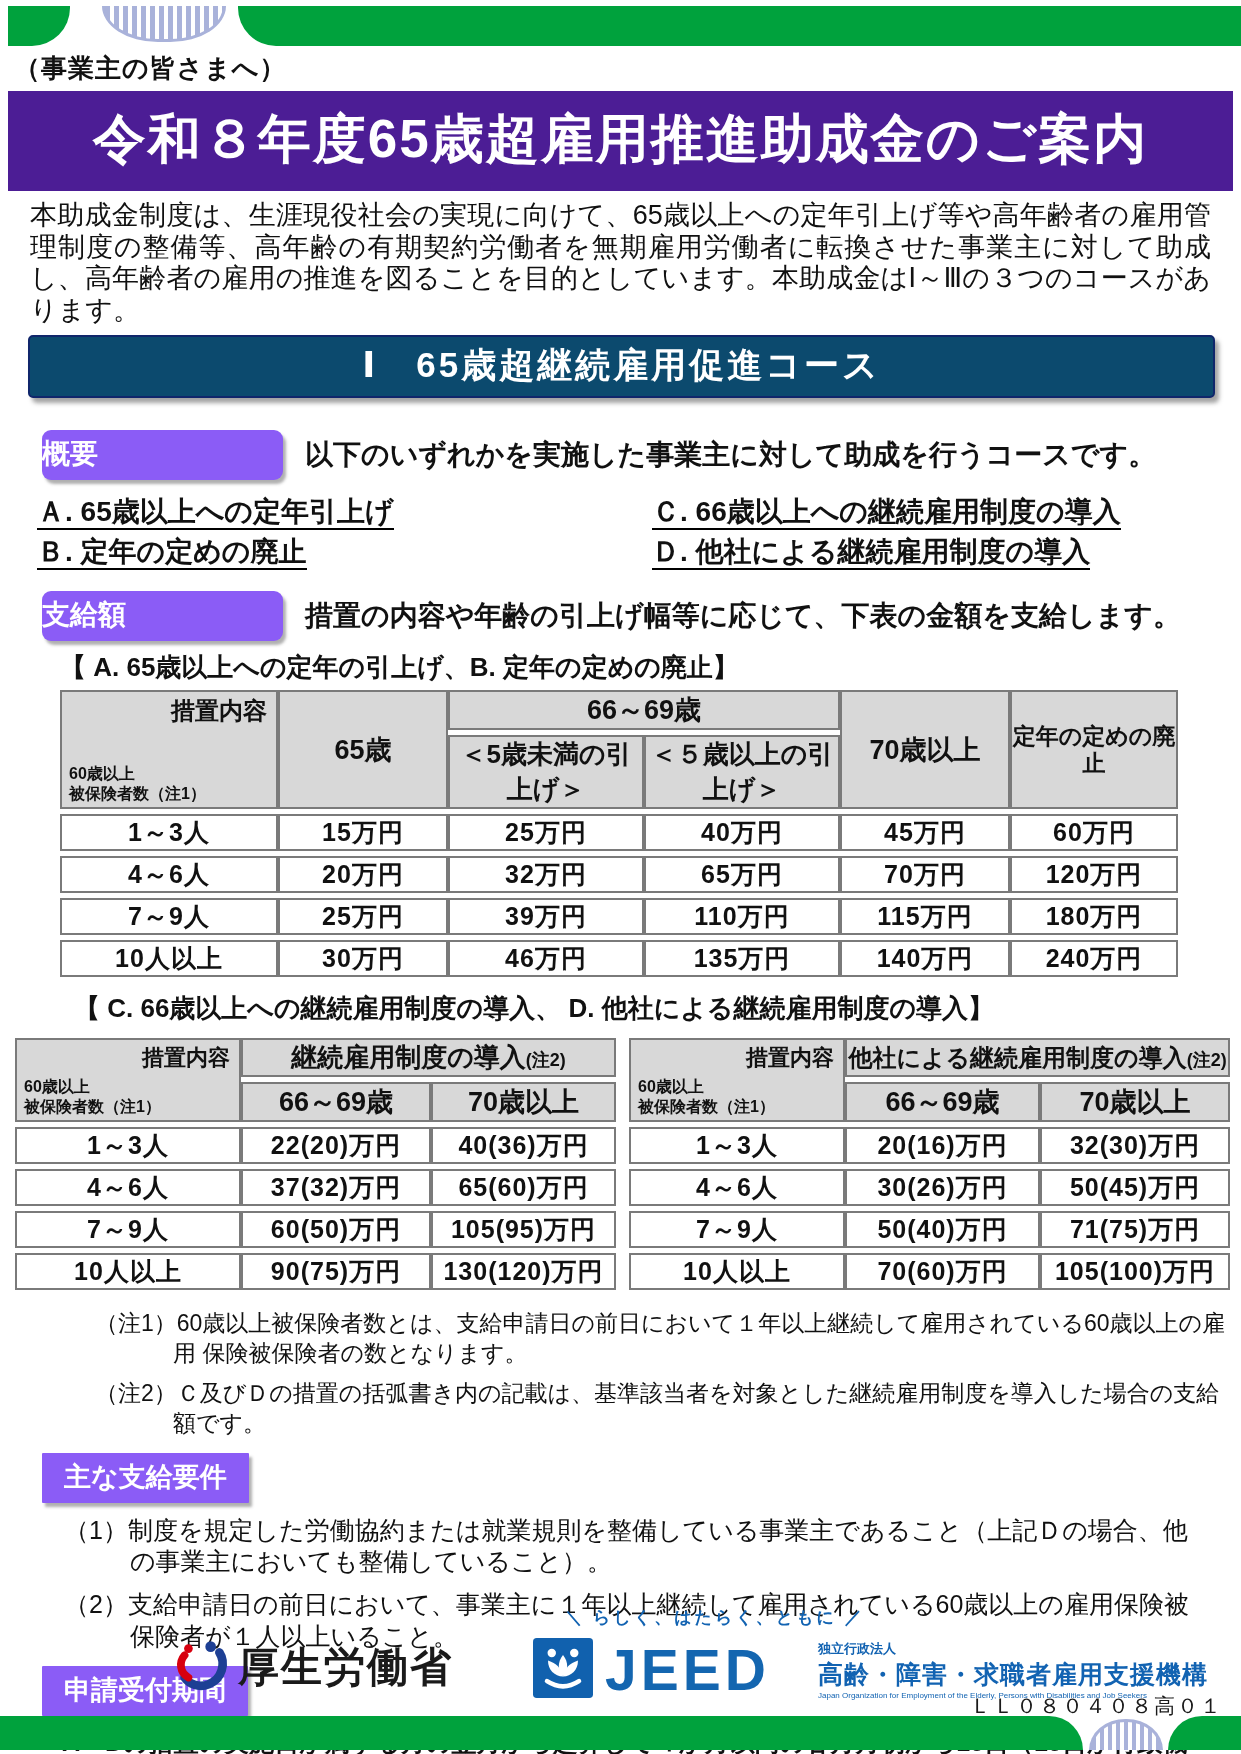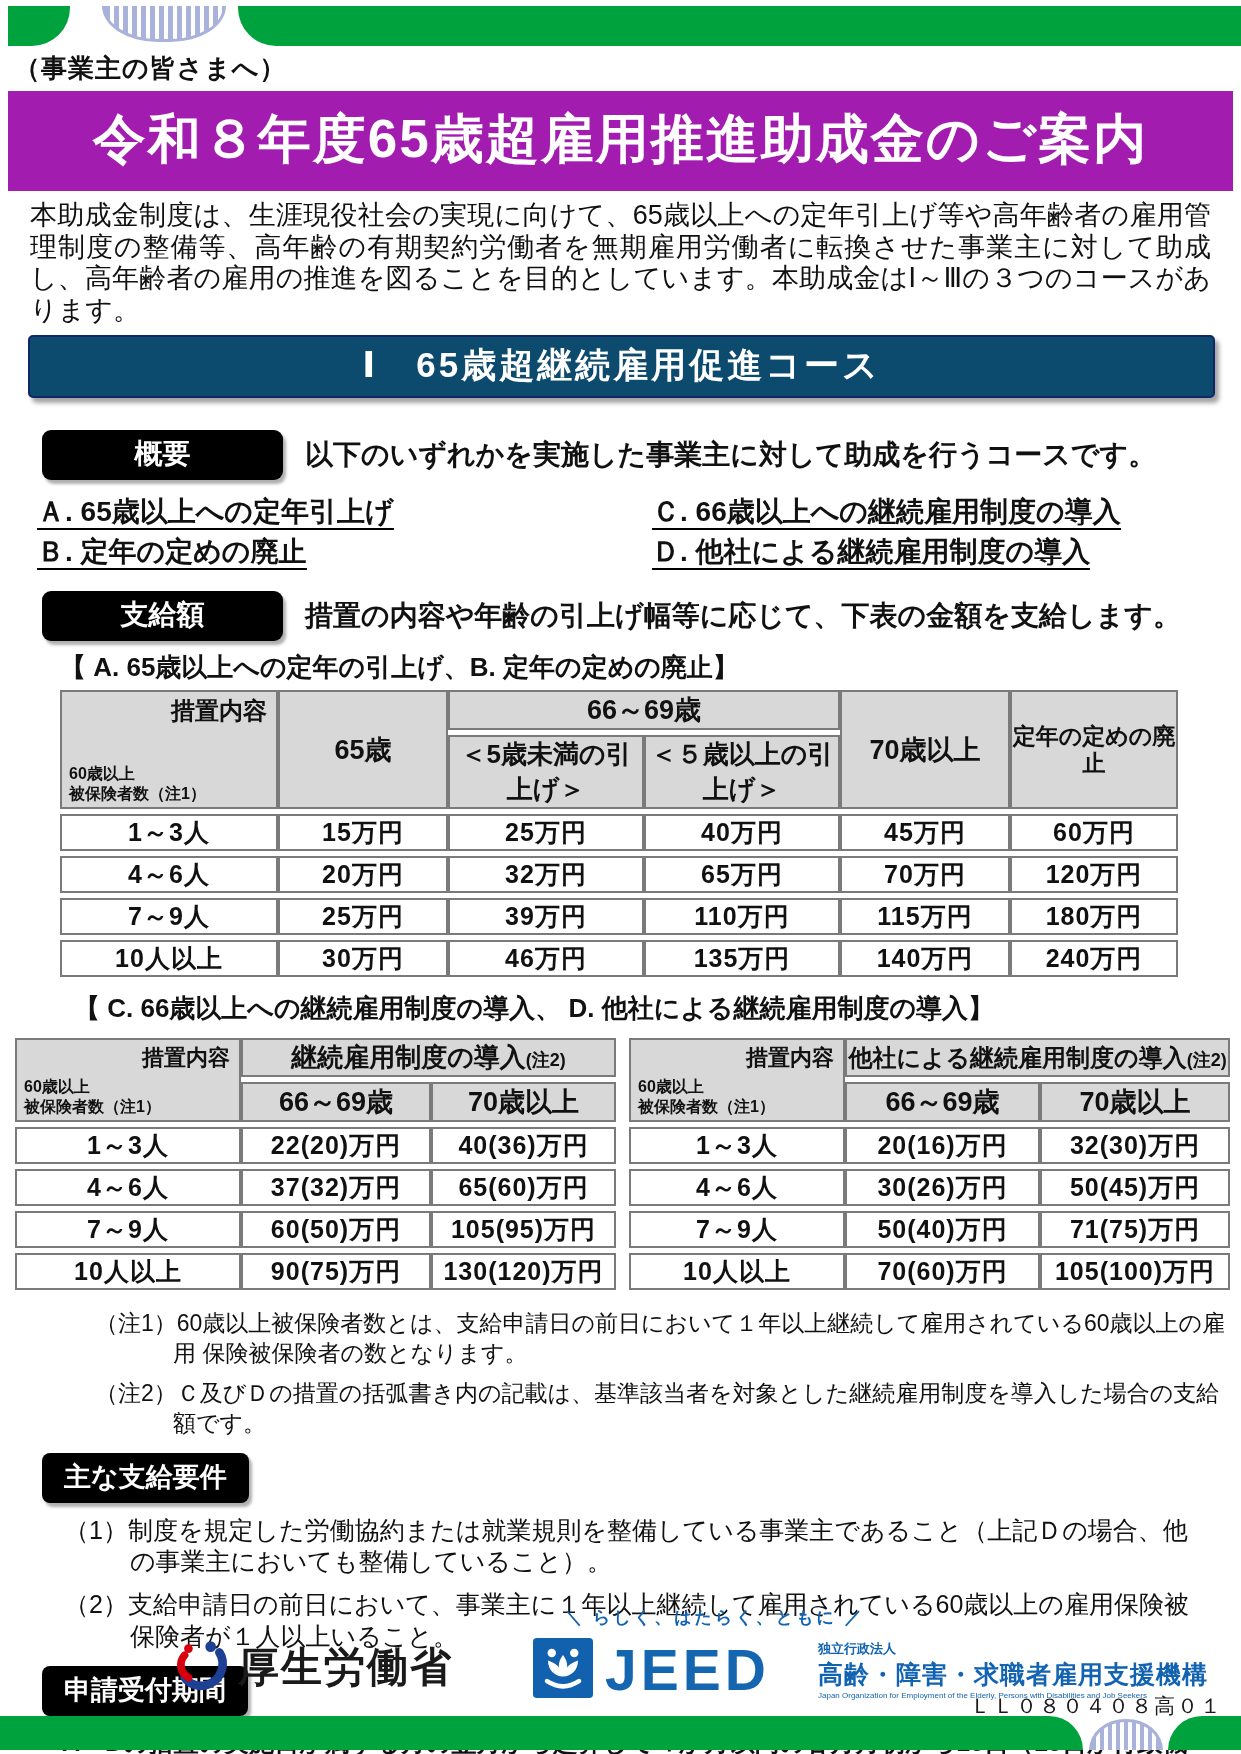--- a/index.html
+++ b/index.html
@@ -17,31 +17,31 @@
     background:repeating-linear-gradient(90deg,#a9b2da 0 5px,#ffffff 5px 9px); }
   .bottombar { position:absolute; left:0; right:0; bottom:4px; height:34px; background:#fff; overflow:hidden; }
   .bottombar .green-left  { left:0; width:1083px; border-top-right-radius:34px; }
   .bottombar .green-right { left:1168px; right:0; border-top-left-radius:34px; }
   .bottombar .dome { position:absolute; bottom:0; left:1089px; width:74px; height:31px;
     border:3px solid #a9b2da; border-bottom:none; border-radius:40px 40px 0 0 / 34px 34px 0 0;
     background:repeating-linear-gradient(90deg,#a9b2da 0 4px,#ffffff 4px 8px); }
 
   .audience { margin:5px 0 0 14px; font-size:26px; font-weight:bold; letter-spacing:1px; }
 
-  .title-banner { margin:5px 8px 0 8px; background:#a21caf; color:#fff; text-align:center;
+  .title-banner { margin:5px 8px 0 8px; background:#4c1d95; color:#fff; text-align:center;
     font-size:53px; font-weight:bold; letter-spacing:2px; padding:13px 0 15px; }
 
   .intro { margin:9px 30px 0 30px; font-size:27px; line-height:1.17; text-align:justify; }
 
   .course-banner { margin:9px 26px 0 28px; background:#0c4a6e; border:2px solid #10266b; border-radius:5px;
     color:#fff; text-align:center; font-size:35px; font-weight:bold; letter-spacing:3px; padding:5px 0 7px;
     box-shadow:4px 5px 4px rgba(90,90,90,.55); }
 
   .label-row { display:flex; align-items:center; margin-top:32px; }
-  .blue-label { background:#000000; color:#fff; font-weight:bold; font-size:28px; text-align:center;
+  .blue-label { background:#8b5cf6; color:#fff; font-weight:bold; font-size:28px; text-align:left;
     border-radius:9px; box-shadow:3px 4px 3px rgba(80,80,80,.45); }
   .label-row .blue-label { margin-left:42px; width:241px; padding:5px 0 7px; flex:none; }
   .label-row .label-text { margin-left:22px; font-size:28px; font-weight:bold; }
 
   .items-grid { display:grid; grid-template-columns:615px auto; row-gap:2px; margin:13px 0 0 37px; }
   .item { font-size:28px; font-weight:bold; }
   .item span { border-bottom:2px solid #000; padding-bottom:1px; }
 
   .tbl-caption { margin:9px 0 0 60px; font-size:26px; font-weight:bold; }
   .tbl-caption.cd { margin-left:74px; }
@@ -64,21 +64,21 @@
 
   .cd-wrap { display:flex; gap:13px; margin:7px 0 0 15px; }
   table.cdt { width:601px; }
   tr.cd-h1 { height:39px; } tr.cd-h2 { height:40px; } tr.cd-d { height:29px; }
   .cd-group { font-size:26px; font-weight:bold; }
   .cd-group .gnote { font-size:18px; }
 
   .note { margin:10px 0 0 95px; font-size:23px; line-height:1.3; padding-left:78px; text-indent:-78px; }
   .note.first { margin-top:14px; }
 
-  .blue-label.block { display:inline-block; margin:14px 0 0 42px; font-size:27px; padding:6px 22px 8px; border-radius:8px; }
+  .blue-label.block { display:inline-block; margin:14px 0 0 42px; font-size:27px; padding:6px 22px 8px; border-radius:1px; }
 
   .req { margin:12px 40px 0 64px; font-size:25px; line-height:1.25; padding-left:66px; text-indent:-66px; }
 
   .period-main { margin:10px 30px 0 62px; font-size:25px; font-weight:bold; line-height:1.3;
     text-decoration:underline; text-underline-offset:5px; text-decoration-thickness:2px; }
 
   
   .footer { position:absolute; left:0; right:0; top:1598px; height:122px; }
   .slogan { position:absolute; left:530px; top:8px; width:370px; text-align:center;
     color:#1263b2; font-size:17px; font-weight:bold; letter-spacing:3px; }

